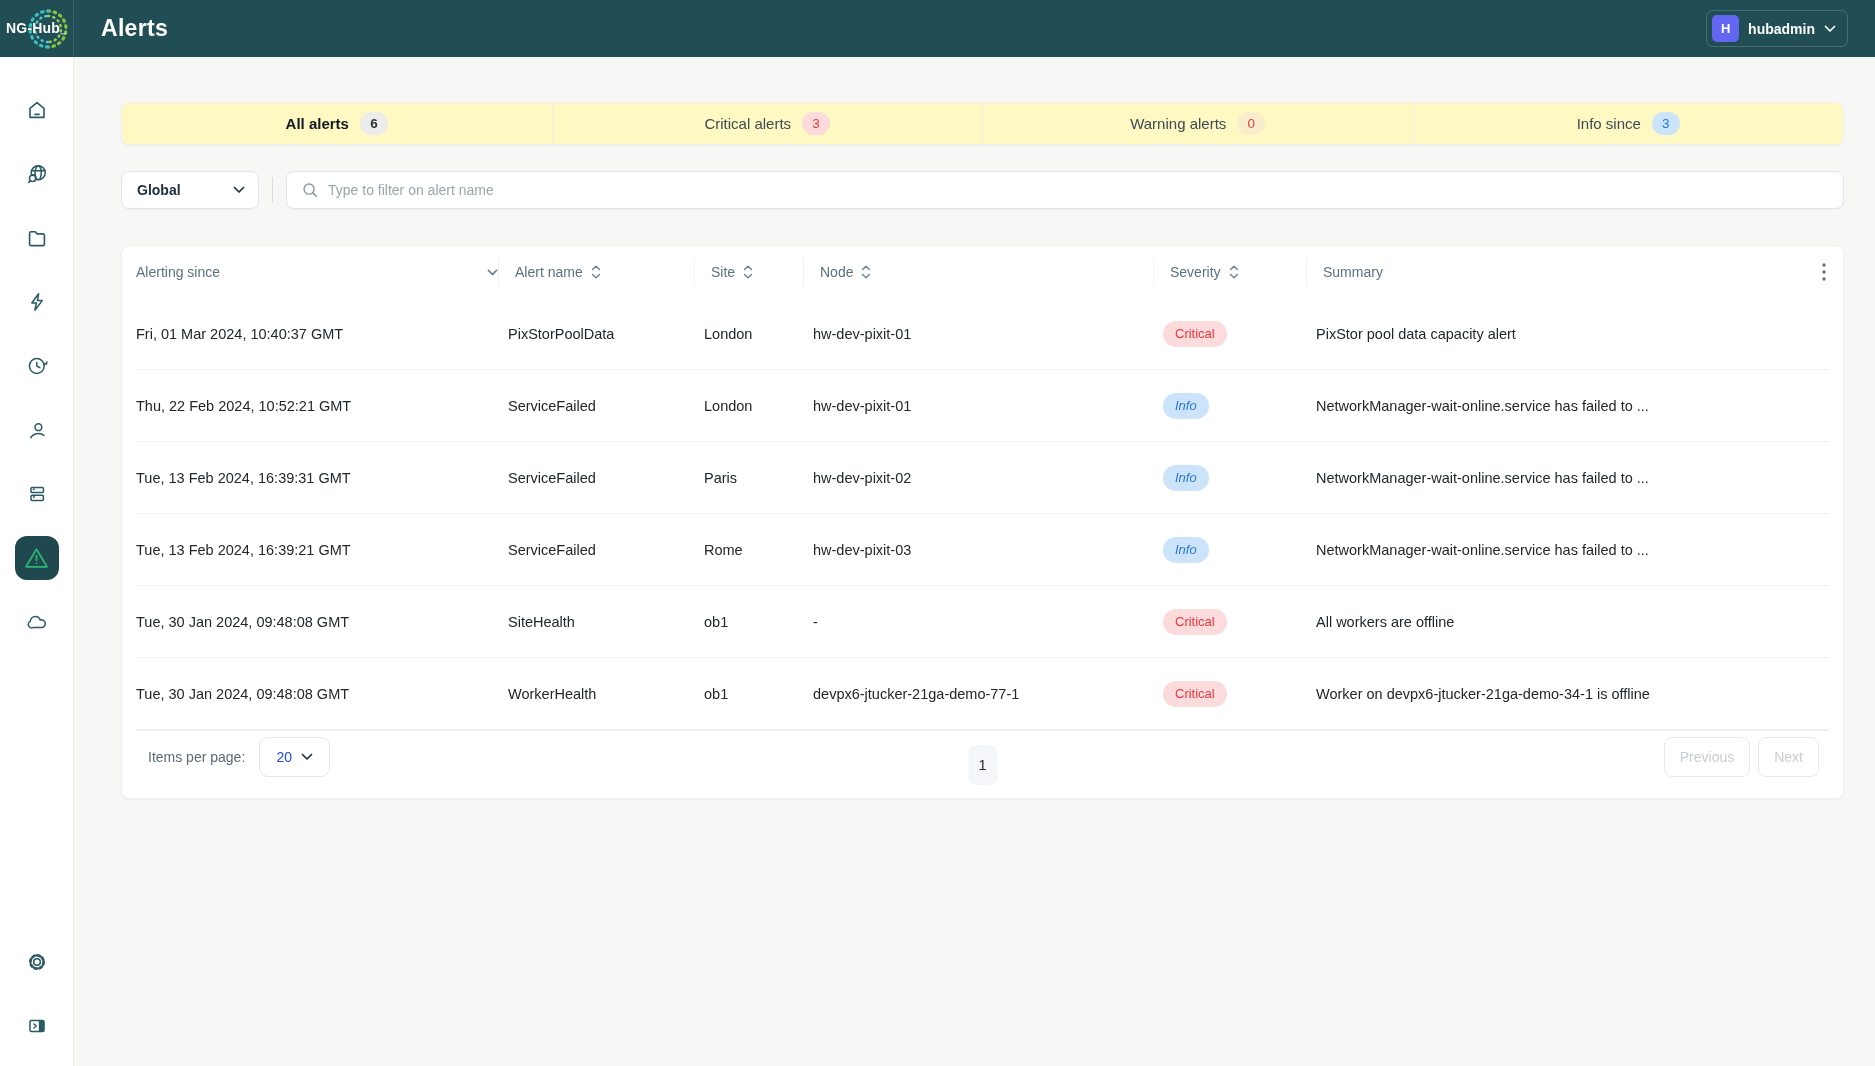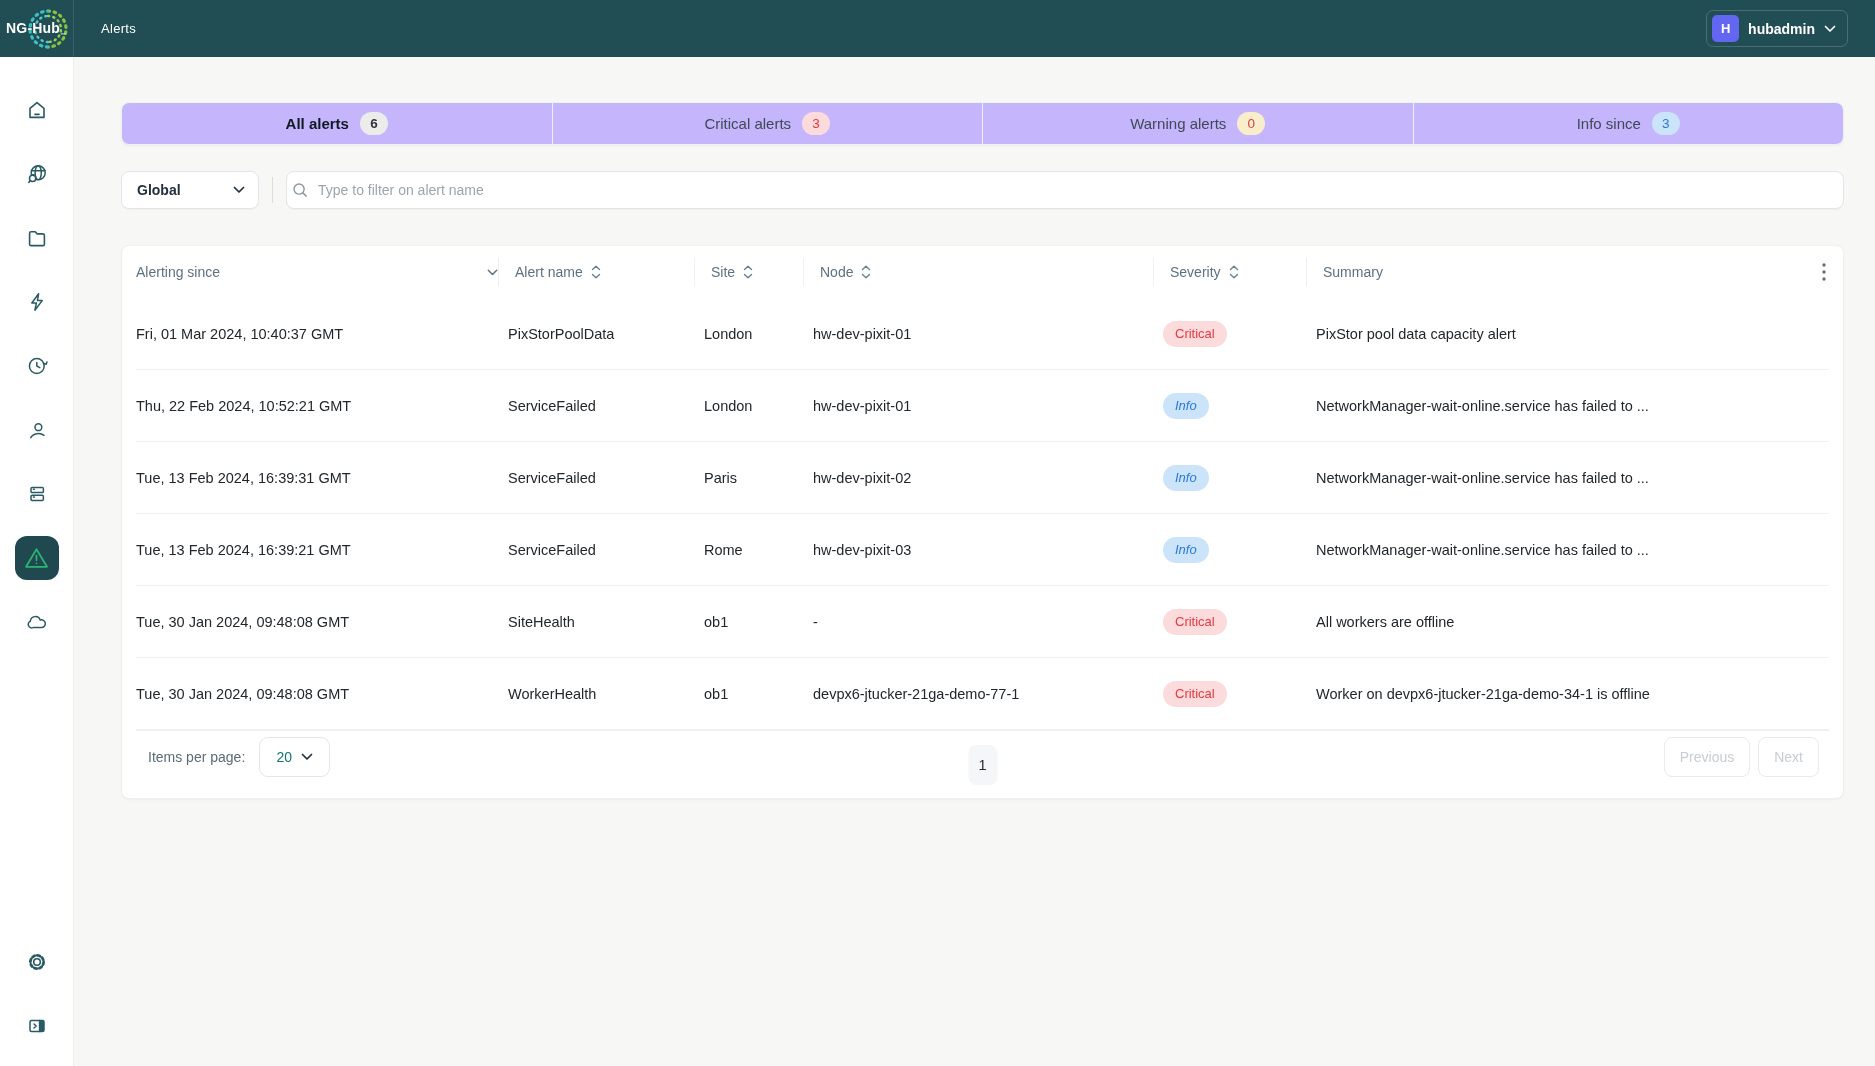--- a/index.html
+++ b/index.html
@@ -6,51 +6,51 @@
   html,body { width:1875px; height:1066px; }
   body { font-family:"Liberation Sans", sans-serif; background:#f7f7f5; }
   .app { position:relative; width:1875px; height:1066px; overflow:hidden; }
 
   
   .topbar { position:absolute; top:0; left:0; right:0; height:57px; background:#214d54; display:flex; align-items:center; z-index:5; }
   .logo-box { width:74px; height:57px; border-right:1px solid rgba(255,255,255,.12); position:relative; flex:none; }
   .logo-ring { position:absolute; right:2px; top:6px; }
   .logo-text { position:absolute; left:6px; top:50%; transform:translateY(-50%); color:#fff; font-size:14px; font-weight:600; letter-spacing:.2px; z-index:2; }
   .logo-tm { font-size:6px; vertical-align:sub; color:#cfe3e2; }
-  .page-title { margin-left:27px; font-size:13px; font-weight:400; color:#fff; letter-spacing:.3px; }
+  .page-title { margin-left:27px; font-size:23px; font-weight:700; color:#fff; letter-spacing:.3px; }
   .user-chip { margin-left:auto; margin-right:27px; height:37px; border:1px solid rgba(255,255,255,.18); border-radius:7px; display:flex; align-items:center; gap:9px; padding:0 11px 0 5px; cursor:pointer; }
   .avatar { width:27px; height:27px; border-radius:5px; background:#6366f1; color:#fff; font-weight:700; font-size:13px; display:flex; align-items:center; justify-content:center; }
   .user-name { font-size:14px; font-weight:700; color:#fff; }
 
   
   .sidebar { position:absolute; top:57px; left:0; bottom:0; width:74px; background:#fff; border-right:1px solid #ececec; display:flex; flex-direction:column; align-items:center; padding:41px 0 28px; gap:40px; z-index:4; }
   .nav-icon { width:24px; height:24px; display:flex; align-items:center; justify-content:center; cursor:pointer; color:#2a5a63; }
   .nav-icon svg { stroke:#2a5a63; }
   .nav-active-tile { width:44px; height:44px; border-radius:12px; background:#20484f; display:flex; align-items:center; justify-content:center; margin:-10px 0; cursor:pointer; }
   .sidebar-spacer { margin-top:auto; }
 
   
   .content { position:absolute; left:74px; top:57px; right:0; bottom:0; background:#f7f7f5; padding:45px 31px 0 47px; }
 
   
   .tabbar { display:flex; background:#fff; height:43px; border-radius:8px; box-shadow:0 1px 2px rgba(25,35,45,.05); border:1px solid #f0f0ee; overflow:hidden; }
-  .tab { flex:1; display:flex; align-items:center; justify-content:center; gap:11px; font-size:15px; color:#3f4a54; border-right:1px solid #efefed; cursor:pointer; background:#c4b5fd; }
+  .tab { flex:1; display:flex; align-items:center; justify-content:center; gap:11px; font-size:15px; color:#3f4a54; border-right:1px solid #efefed; cursor:pointer; background:#fef9c3; }
   .tab:last-child { border-right:none; }
   .tab.active { font-weight:700; color:#101820; }
   .badge { min-width:28px; height:23px; padding:0 9px; border-radius:12px; display:flex; align-items:center; justify-content:center; font-size:13.5px; }
   .badge-gray   { background:#ececea; color:#2f3338; }
   .badge-red    { background:#fbdbdb; color:#e5383f; }
   .badge-yellow { background:#f9eecb; color:#de4040; }
   .badge-blue   { background:#cce4fa; color:#2779d8; }
 
   
   .filter-row { margin-top:26px; display:flex; align-items:center; height:38px; }
   .scope-select { width:138px; height:38px; background:#fff; border:1px solid #e3e6e8; border-radius:8px; display:flex; align-items:center; justify-content:space-between; padding:0 13px 0 15px; font-size:14px; font-weight:600; color:#21303f; cursor:pointer; box-shadow:0 1px 1px rgba(25,35,45,.03); }
   .vdivider { width:1px; height:26px; background:#dcdcda; margin:0 13px; }
-  .search-box { flex:1; height:38px; background:#fff; border:1px solid #e3e6e8; border-radius:8px; display:flex; align-items:center; padding:0 4px; gap:9px; box-shadow:0 1px 1px rgba(25,35,45,.03); }
+  .search-box { flex:1; height:38px; background:#fff; border:1px solid #e3e6e8; border-radius:8px; display:flex; align-items:center; padding:0 14px; gap:9px; box-shadow:0 1px 1px rgba(25,35,45,.03); }
   .search-box input { border:none; outline:none; flex:1; font-size:14px; color:#22303e; font-family:"Liberation Sans", sans-serif; background:transparent; }
   .search-box input::placeholder { color:#9ba5ae; }
 
   
   .card { margin-top:36px; background:#fff; border-radius:8px; border:1px solid #f0f0ee; box-shadow:0 1px 2px rgba(25,35,45,.04); padding:0 14px; }
   .grid { display:grid; grid-template-columns:362px 196px 109px 350px 153px 1fr 44px; align-items:center; }
   .thead { height:52px; }
   .th { font-size:14px; color:#5d7180; display:flex; align-items:center; gap:8px; height:28px; padding-left:16px; border-left:1px solid #f0f0ee; cursor:pointer; }
   .th.first { padding-left:0; border-left:none;justify-content:space-between; }
   .th.nosort { cursor:default; }
@@ -59,21 +59,21 @@
   .trow:last-of-type { border-bottom:none; }
   .td { font-size:14.5px; color:#21272c; padding-left:10px; white-space:nowrap; overflow:hidden; text-overflow:ellipsis; }
   .td.first { padding-left:0; }
   .sev-badge { display:inline-flex; align-items:center; justify-content:center; height:26px; padding:0 12px; border-radius:13px; font-size:13px; }
   .sev-critical { background:#fbdbdb; color:#e5383f; }
   .sev-info     { background:#cce4fa; color:#2779d8;font-style:italic; }
 
   
   .pagination { height:68px; border-top:1px solid #f0f0ee; display:flex; align-items:center; position:relative; padding:0 10px 15px 0; }
   .ipp-label { font-size:14px; color:#5a6b79; margin-left:12px; }
-  .ipp-select { margin-left:14px; width:71px; height:40px; background:#fff; border:1px solid #e4e7e9; border-radius:9px; display:flex; align-items:center; justify-content:center; gap:9px; font-size:14px; color:#0f766e; cursor:pointer; }
+  .ipp-select { margin-left:14px; width:71px; height:40px; background:#fff; border:1px solid #e4e7e9; border-radius:9px; display:flex; align-items:center; justify-content:center; gap:9px; font-size:14px; color:#1d4ed8; cursor:pointer; }
   .page-pill { position:absolute; left:50%; top:50%; transform:translate(-50%,-50%); width:29px; height:40px; background:#f4f6f8; border-radius:8px; display:flex; align-items:center; justify-content:center; font-size:14.5px; color:#1c2733; cursor:pointer; }
   .pager-buttons { margin-left:auto; display:flex; gap:8px; }
   .pager-btn { height:40px; border-radius:8px; border:1.5px solid #e9eaeb; background:#fff; color:#c8cdd2; font-size:14px; padding:0 15px; display:flex; align-items:center; cursor:default; font-family:"Liberation Sans", sans-serif; }
 </style>
 </head>
 <body>
 
 <div class="app">
 
   <header class="topbar">

